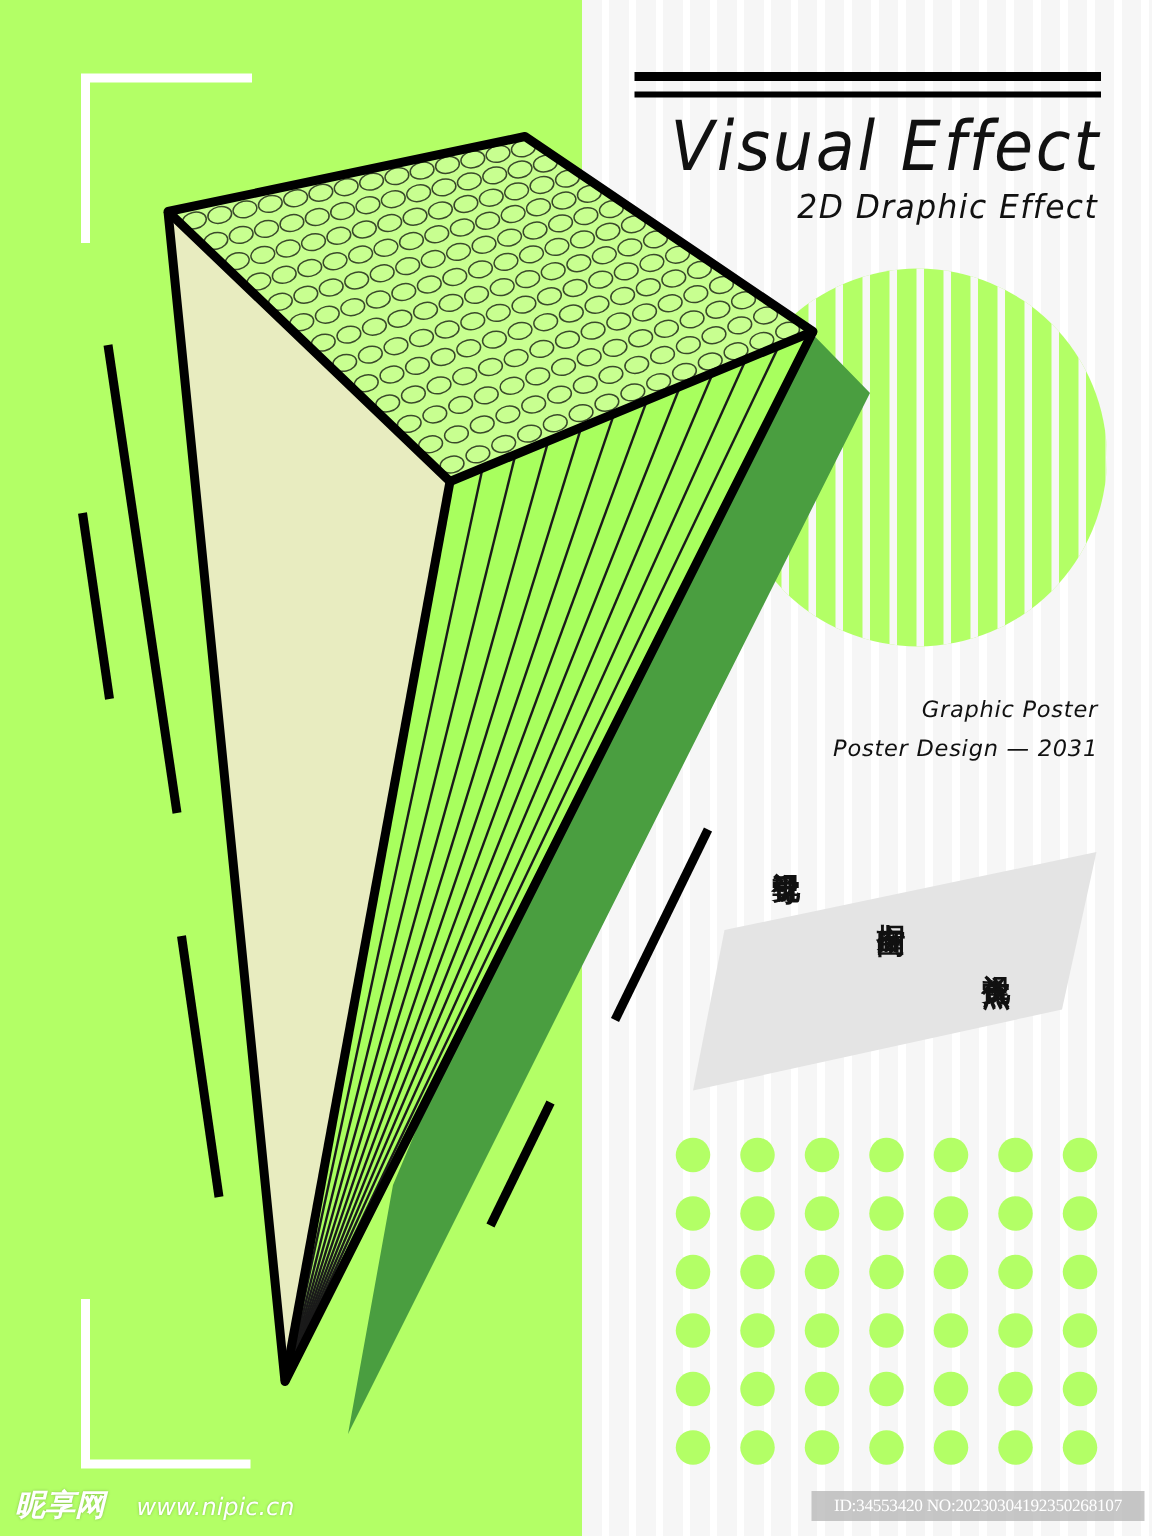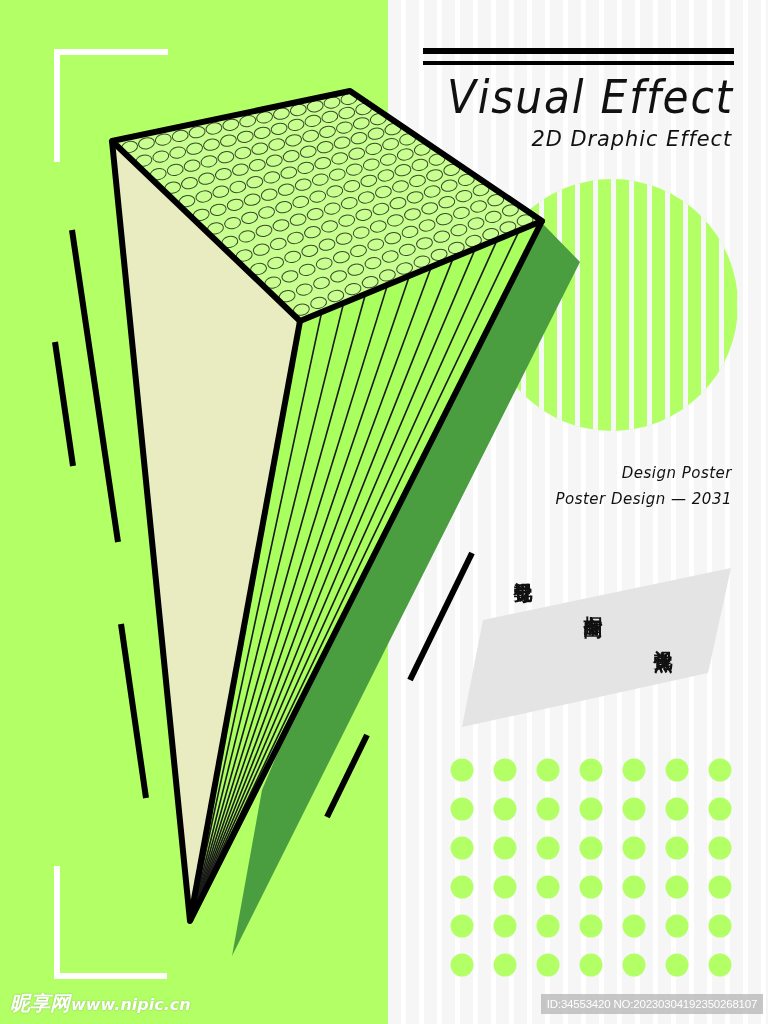--- a/index.html
+++ b/index.html
@@ -9,22 +9,22 @@
     background: repeating-linear-gradient(90deg, #f6f6f6 0px, #f6f6f6 13px, #ffffff 13px, #ffffff 18px); }
   svg.art { position: absolute; left: 0; top: 0; }
   .title-rule-1 { position: absolute; left: 423px; top: 48px; width: 311px; height: 6px; background: #000; }
   .title-rule-2 { position: absolute; left: 423px; top: 61px; width: 311px; height: 4px; background: #000; }
   .title { position: absolute; right: 34px; top: 70px; font-family: "DejaVu Sans", sans-serif; font-size: 46px; font-style: oblique; font-weight: normal; letter-spacing: 2px; color: #111; transform: scaleX(0.92); transform-origin: right center; white-space: nowrap; }
   .subtitle { position: absolute; right: 36px; top: 126px; font-family: "DejaVu Sans", sans-serif; font-size: 22px; font-style: oblique; color: #111; letter-spacing: 1px; transform: scaleX(0.95); transform-origin: right center; white-space: nowrap; }
   .info { position: absolute; right: 36px; top: 460px; text-align: right; font-family: "DejaVu Sans", sans-serif; font-style: oblique; font-size: 15px; line-height: 26px; color: #111; letter-spacing: 0.5px; }
   .info div { white-space: nowrap; }
   .vtext { position: absolute; writing-mode: vertical-rl; text-orientation: upright; font-family: "DejaVu Sans", sans-serif; font-weight: bold; font-size: 19px; letter-spacing: 1px; color: #111; line-height: 1; }
   .watermark-left { position: absolute; left: 10px; top: 990px; font-family: "DejaVu Sans", sans-serif; font-size: 20px; font-weight: bold; font-style: oblique; color: #ffffff; text-shadow: 0 0 2px rgba(0,0,0,0.25); white-space: nowrap; }
-  .watermark-left .url { font-size: 16px; font-weight: bold; margin-left: 1px; }
-  .watermark-right { position: absolute; left: 541px; top: 994px; width: 222px; height: 20px; background: rgba(180,180,180,0.75); color: #fff; font-family: Liberation Sans, sans-serif; font-size: 11.5px; line-height: 20px; text-align: center; white-space: nowrap; letter-spacing: -0.2px; }
+  .watermark-left .url { font-size: 16px; font-weight: normal; margin-left: 21px; }
+  .watermark-right { position: absolute; left: 541px; top: 994px; width: 222px; height: 20px; background: rgba(180,180,180,0.75); color: #fff; font-family: Liberation Serif, serif; font-size: 11.5px; line-height: 20px; text-align: center; white-space: nowrap; letter-spacing: -0.2px; }
 </style>
 </head>
 <body>
 
 <div class="poster">
   <div class="stripes"></div>
 
   <svg class="art" width="768" height="1024" viewBox="0 0 768 1024">
 
     <rect x="0" y="0" width="388" height="1024" fill="#b3ff66"></rect>
@@ -335,21 +335,21 @@
         <circle cx="720" cy="965" r="11.5"></circle>
       </g>
   </svg>
 
   <div class="title-rule-1"></div>
   <div class="title-rule-2"></div>
   <div class="title">Visual Effect</div>
   <div class="subtitle">2D Draphic Effect</div>
 
   <div class="info">
-    <div>Design Poster</div>
+    <div>Graphic Poster</div>
     <div>Poster Design — 2031</div>
   </div>
 
   <div class="vtext" style="left:514px; top:566px;">视觉引导</div>
   <div class="vtext" style="left:584px; top:600px;">占据空间</div>
   <div class="vtext" style="left:654px; top:634px;">视觉焦点</div>
 
   <div class="watermark-left">
     <span>昵享网</span><span class="url">www.nipic.cn</span>
   </div>

